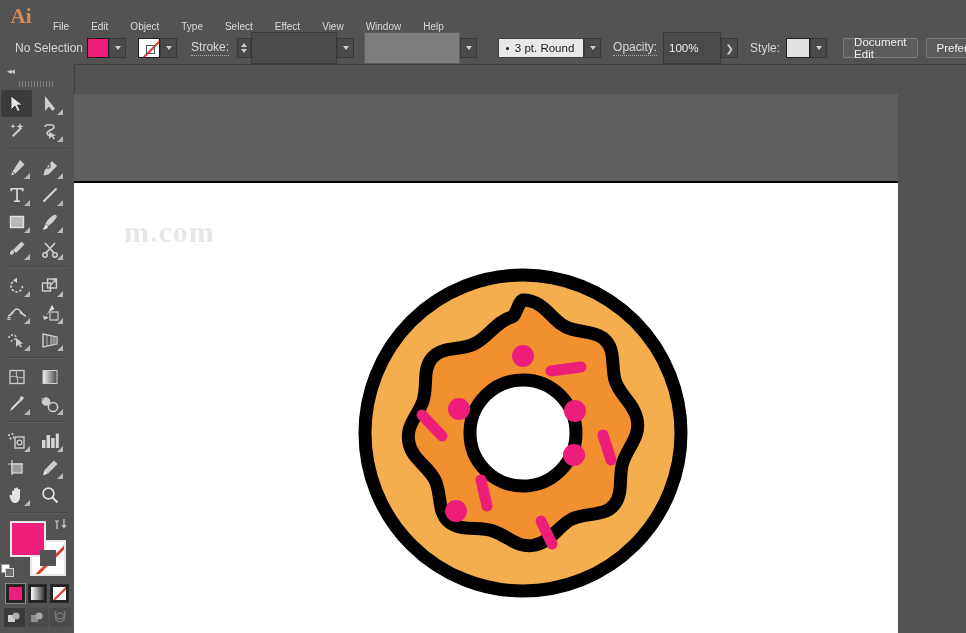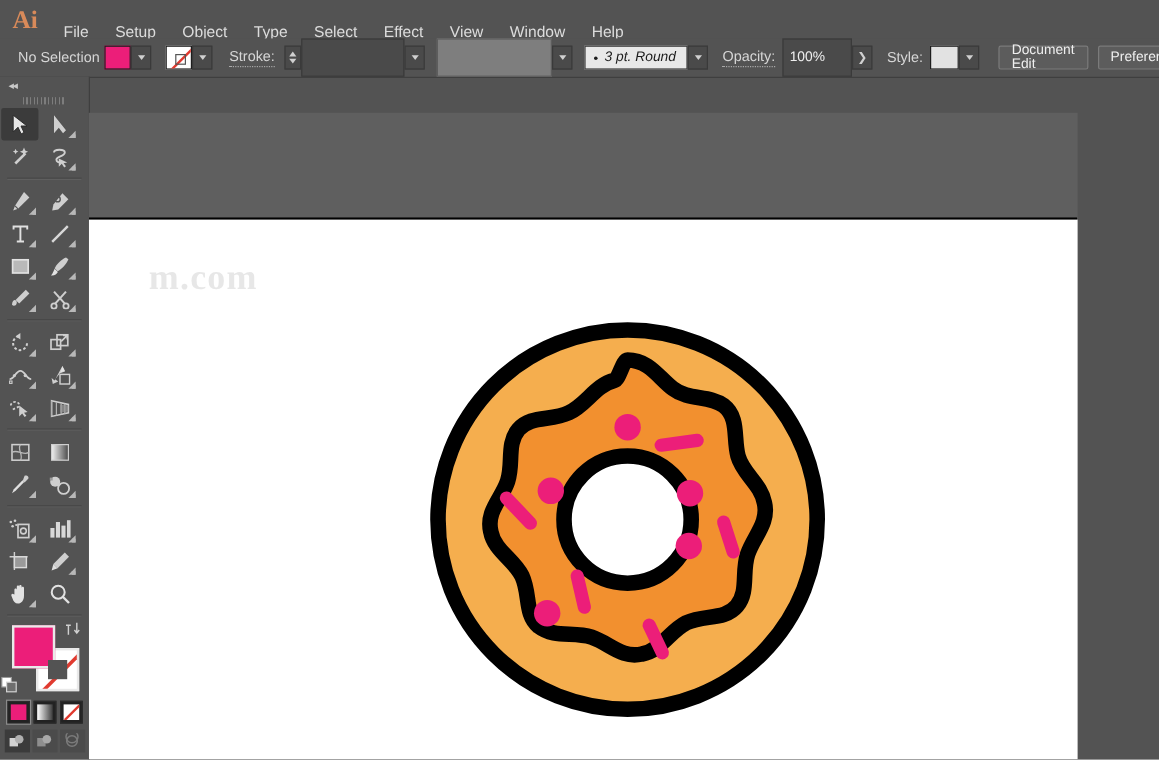--- a/index.html
+++ b/index.html
@@ -17,21 +17,21 @@
     position:absolute;left:0;top:0;width:966px;height:32px;
     background:#535353;display:flex;align-items:center;
   }
   .ai-logo{
     width:42px;height:32px;display:flex;align-items:center;justify-content:center;
     font-family:"Liberation Serif", serif;font-weight:bold;font-size:21px;
     color:#d88a5a;letter-spacing:0px;
   }
   .menu-item{
     height:32px;padding:0 11px;display:flex;align-items:center;
-    font-size:13px;color:#dcdcdc;cursor:default;margin-top:21px;
+    font-size:10px;color:#dcdcdc;cursor:default;margin-top:21px;
   }
   .menubar-spacer{flex:1;}
   .mb-right{display:flex;align-items:center;height:32px;padding-right:8px;gap:2px;}
   .app-btn{
     width:24px;height:18px;background:#8c8c8c;color:#3b3b3b;
     display:flex;align-items:center;justify-content:center;
     font-size:11px;font-weight:bold;margin:0 7px;border-radius:1px;
   }
   .ws-icon{display:flex;align-items:center;gap:3px;margin-left:6px;}
   .ws-sq{display:flex;gap:2px;}
@@ -211,21 +211,21 @@
   }
 </style>
 </head>
 <body>
 
 <div class="app">
 
   <div class="menubar">
     <div class="ai-logo">Ai</div>
     <div class="menu-item">File</div>
-    <div class="menu-item">Setup</div>
+    <div class="menu-item">Edit</div>
     <div class="menu-item">Object</div>
     <div class="menu-item">Type</div>
     <div class="menu-item">Select</div>
     <div class="menu-item">Effect</div>
     <div class="menu-item">View</div>
     <div class="menu-item">Window</div>
     <div class="menu-item">Help</div>
 
     <div class="menubar-spacer"></div>
 
@@ -262,21 +262,21 @@
         </div>
     </div>
 
     <div style="display:flex;align-items:center;margin-left:10px;">
       <div class="field field-profile"></div>
       <div class="dd-btn">
           <span class="chev-sm"></span>
         </div>
     </div>
 
-    <div style="display:flex;align-items:center;margin-left:10px;font-style:italic;">
+    <div style="display:flex;align-items:center;margin-left:21px;">
       <div class="brush-field">
         <span class="brush-dot"></span>
         <span>3 pt. Round</span>
       </div>
       <div class="dd-btn">
           <span class="chev-sm"></span>
         </div>
     </div>
 
     <div class="cb-label dotted-underline" style="margin-left:12px;">Opacity:</div>

